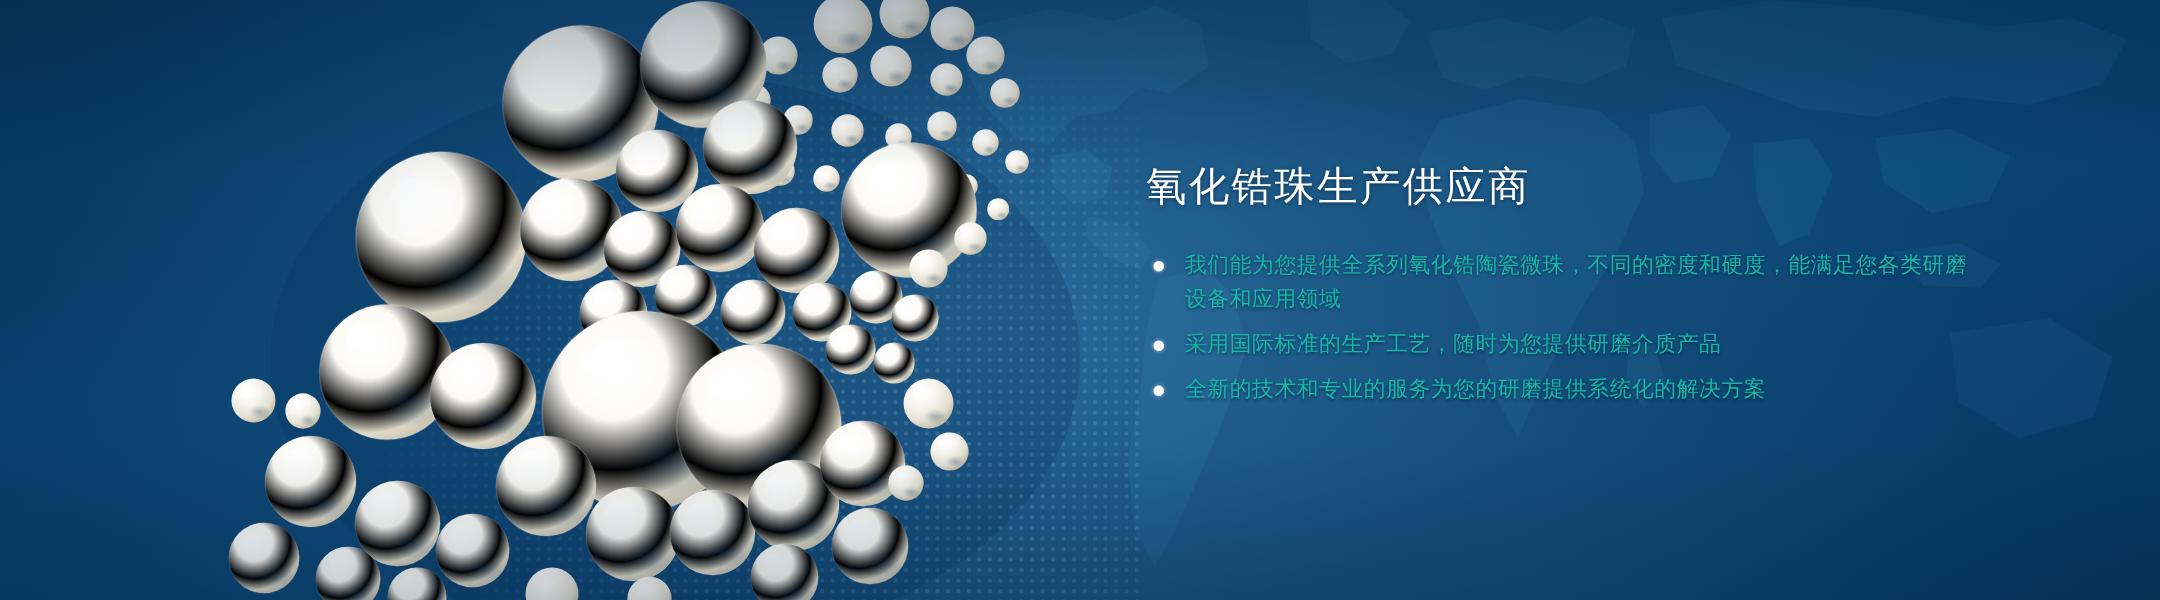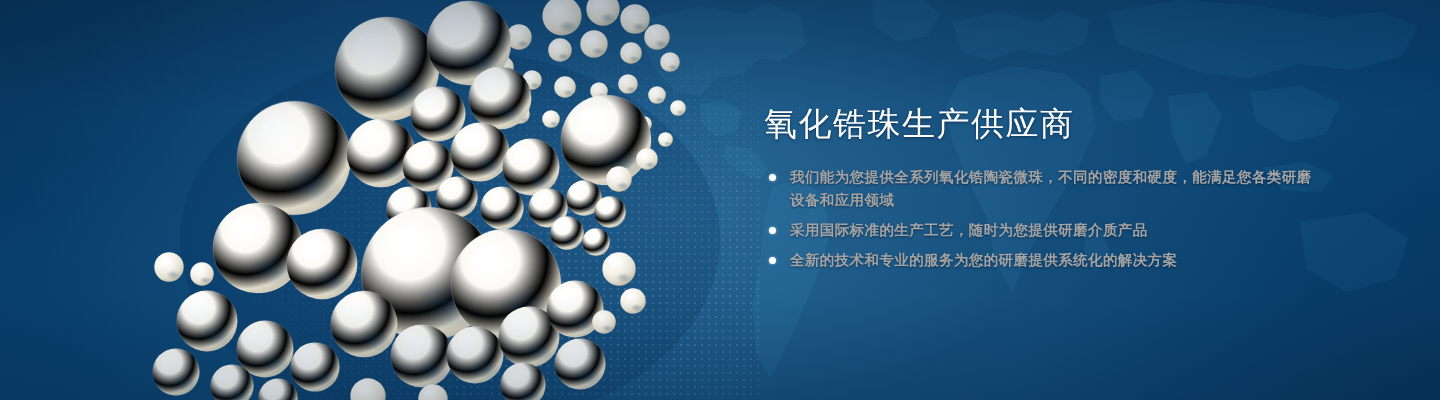--- a/index.html
+++ b/index.html
@@ -87,45 +87,44 @@
 
   
   .copy {
     position: absolute;
     left: 762px;
     top: 104px;
     width: 560px;
   }
 
   .headline {
-    font-size: 33px;
+    font-size: 27px;
     line-height: 40px;
     color: #ffffff;
     letter-spacing: 1.5px;
     font-weight: 400;
     text-shadow: 0 1px 3px rgba(0,20,45,0.55);
     margin: 0 0 22px 2px;
     white-space: nowrap;
   }
 
   .bullets {
     list-style: none;
     margin: 0;
     padding: 0;
   }
   .bullet {
     position: relative;
     padding-left: 28px;
     margin-bottom: 7px;
-    color: #a3a3a3;
+    color: #14b8a6;
     font-size: 14.5px;
     line-height: 23px;
     letter-spacing: .4px;
     text-shadow: 0 1px 2px rgba(0,18,40,0.5);
-    font-weight: bold;
   }
   .bullet:last-child { margin-bottom: 0; }
 
   .dot {
     position: absolute;
     left: 7px;
     top: 8px;
     width: 7px;
     height: 7px;
     border-radius: 50%;

